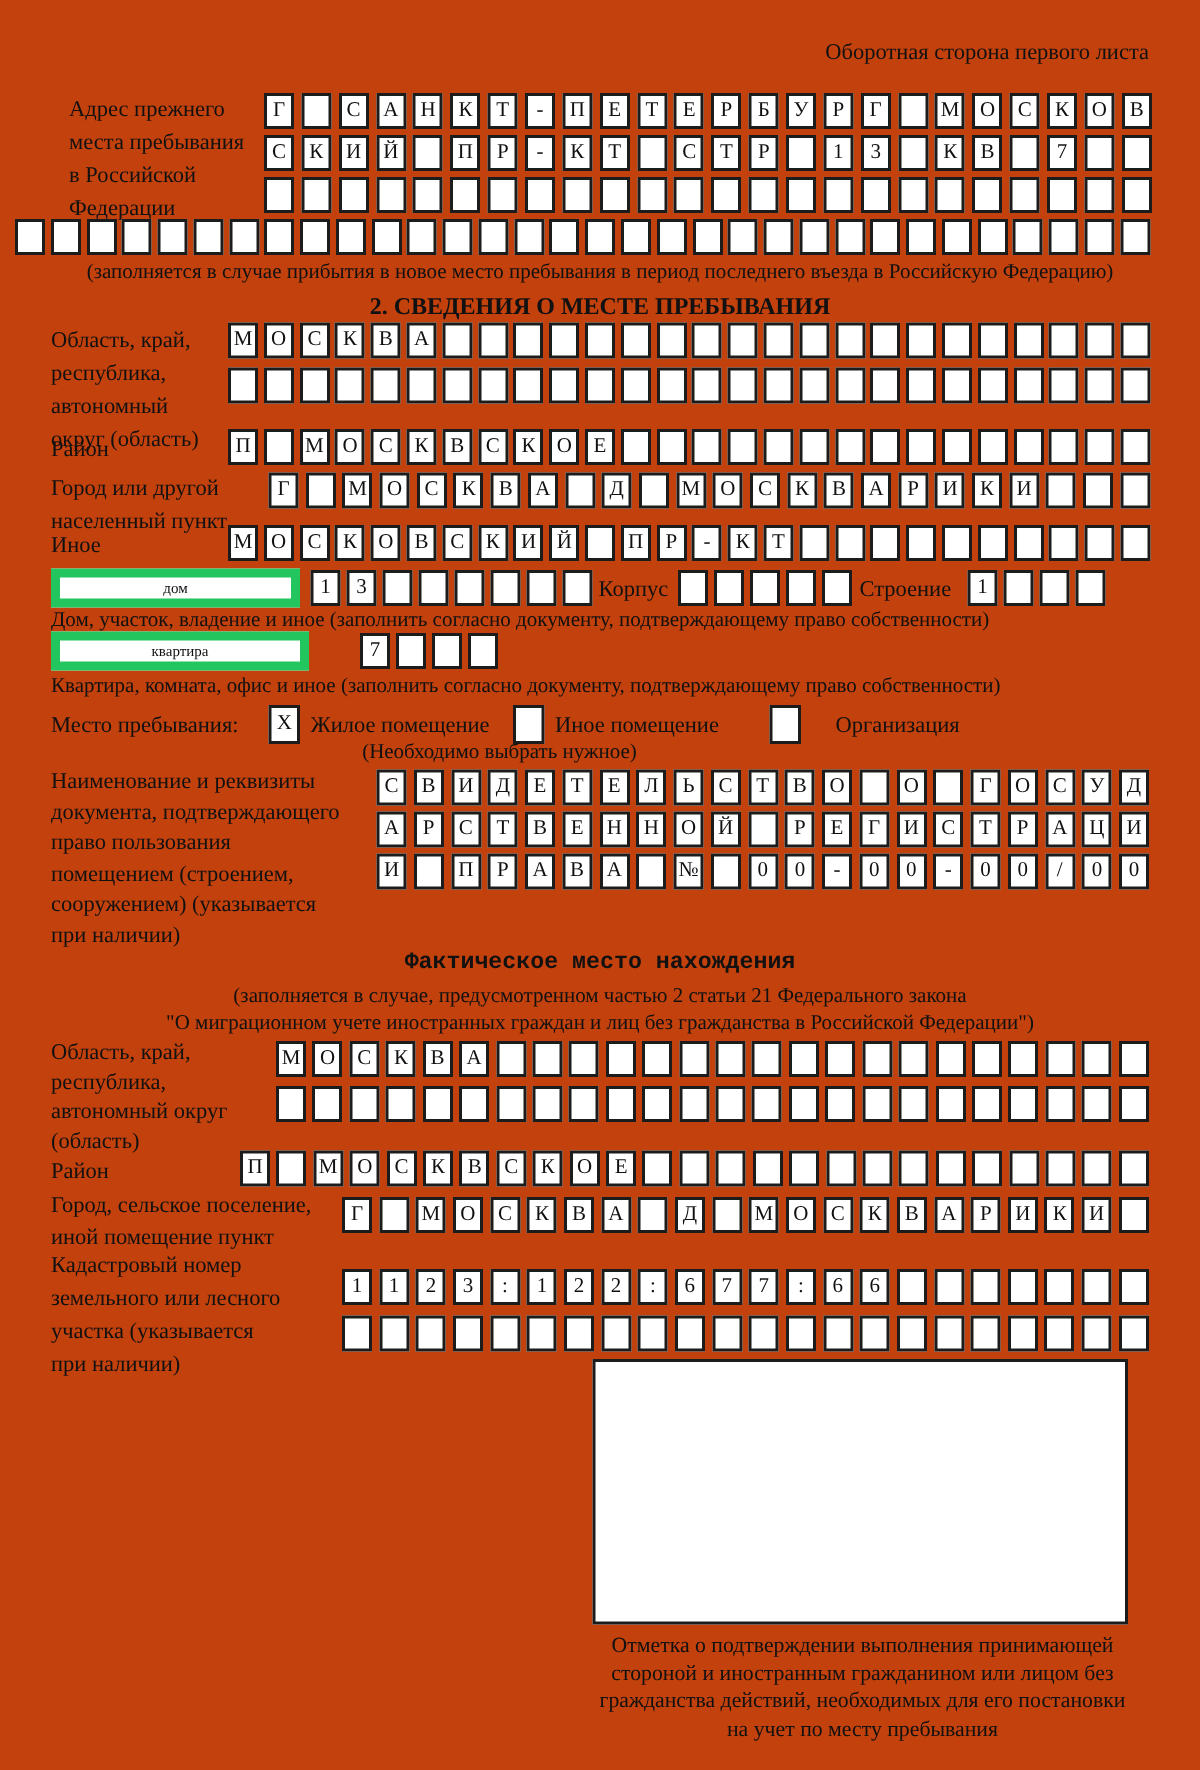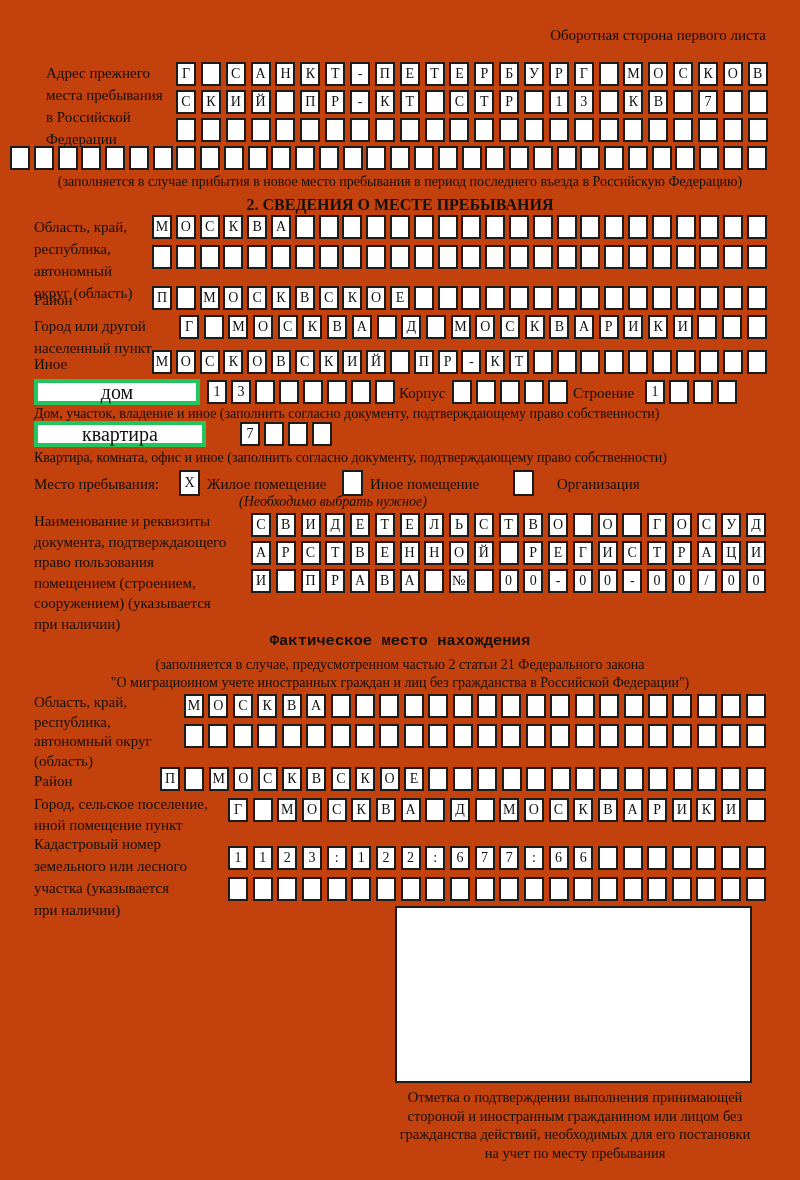--- a/index.html
+++ b/index.html
@@ -11,22 +11,22 @@
   .lbl{font-size:15px;line-height:22px;white-space:nowrap;}
   .note{font-size:14px;white-space:nowrap;}
   .center{left:0;width:800px;text-align:center;}
   .boxrow{position:absolute;display:flex;justify-content:space-between;}
   .cell{
     box-sizing:border-box;width:20px;height:24px;border:2px solid #1c1c1c;background:#fff;
     display:flex;align-items:center;justify-content:center;
     font-size:14px;line-height:1;color:#101010;flex:0 0 auto;
   }
   .labelbox{
-    box-sizing:border-box;border:4px solid #22c55e;height:26px;background:#fff;
-    display:flex;align-items:center;justify-content:center;font-size:20px;
+    box-sizing:border-box;border:6px solid #22c55e;height:26px;background:#fff;
+    display:flex;align-items:center;justify-content:center;font-size:10px;
   }
   .chk{width:21px;height:26px;}
   .title{font-weight:bold;font-size:16px;white-space:nowrap;}
   .stamp-rect{box-sizing:border-box;border:2px solid #1c1c1c;background:#fff;}
   .caption{font-size:14.5px;line-height:18.5px;text-align:center;}
   .fnote{font-size:14px;line-height:18px;}
 </style>
 </head>
 <body>
 
@@ -347,21 +347,21 @@
     </div>
   <div class="abs note" style="left:34px;top:450px;">Квартира, комната, офис и иное (заполнить согласно документу, подтверждающему право собственности)</div>
 
   <div class="abs lbl" style="left:34px;top:473px;">Место пребывания:</div>
   <span class="abs cell chk" style="left:179px;top:470px;">X</span>
   <div class="abs lbl" style="left:207px;top:473px;">Жилое помещение</div>
   <span class="abs cell chk" style="left:342px;top:470px;"></span>
   <div class="abs lbl" style="left:370px;top:473px;">Иное помещение</div>
   <span class="abs cell chk" style="left:513px;top:470px;"></span>
   <div class="abs lbl" style="left:557px;top:473px;">Организация</div>
-  <div class="abs note" style="left:133px;top:494px;width:400px;text-align:center;font-style:italic;">(Необходимо выбрать нужное)</div>
+  <div class="abs note" style="left:133px;top:494px;width:400px;text-align:center;">(Необходимо выбрать нужное)</div>
 
   <div class="abs" style="left:34px;top:511px;">
     <div class="lbl" style="line-height:20.5px;">Наименование и реквизиты</div>
     <div class="lbl" style="line-height:20.5px;">документа, подтверждающего</div>
     <div class="lbl" style="line-height:20.5px;">право пользования</div>
     <div class="lbl" style="line-height:20.5px;">помещением (строением,</div>
     <div class="lbl" style="line-height:20.5px;">сооружением) (указывается</div>
     <div class="lbl" style="line-height:20.5px;">при наличии)</div>
   </div>
   <div class="boxrow" style="left:251px;top:513px;width:515px;">

